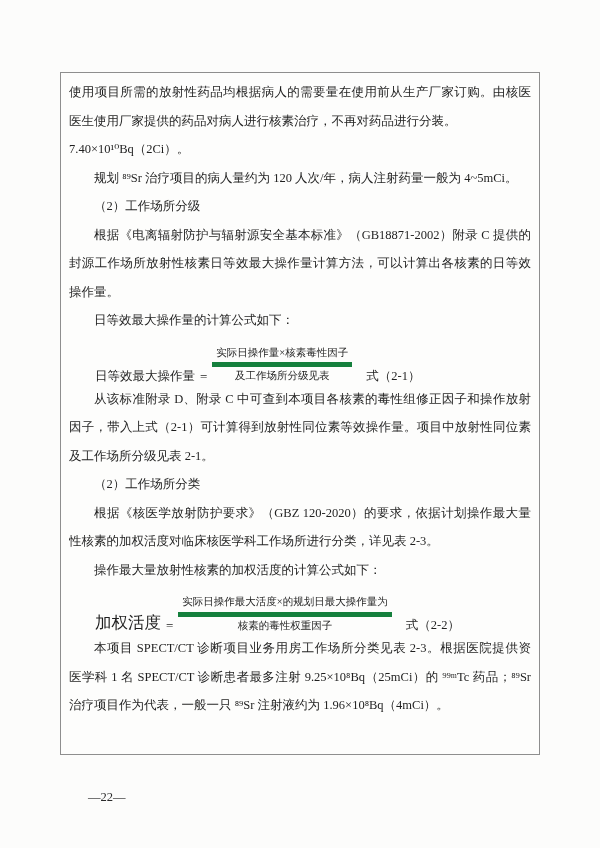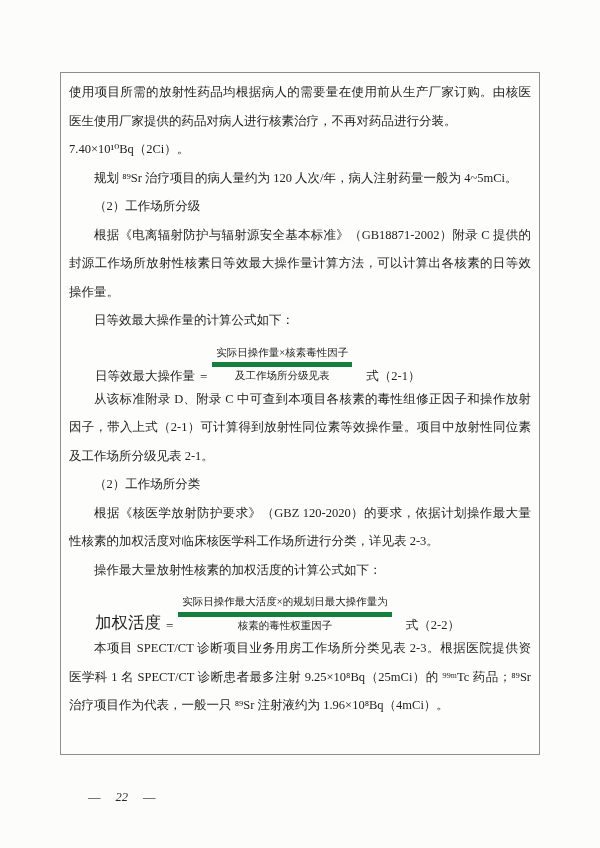--- a/index.html
+++ b/index.html
@@ -60,21 +60,21 @@
   .page-footer {
     position: absolute;
     left: 88px;
     top: 790px;
     font-size: 12.5px;
     color: #2a2a2a;
     display: flex;
     align-items: center;
   }
   .page-footer .dash { letter-spacing: 0; }
-  .page-footer .num { margin: 0 15px; font-style: italic; }
+  .page-footer .num { margin: 0 0; }
 </style>
 </head>
 <body>
 
 <div class="content-box">
   <div class="line stretch">使用项目所需的放射性药品均根据病人的需要量在使用前从生产厂家订购。由核医学科</div>
   <div class="line">医生使用厂家提供的药品对病人进行核素治疗，不再对药品进行分装。</div>
   <div class="line">7.40×10¹⁰Bq（2Ci）。</div>
   <div class="line indent">规划 ⁸⁹Sr 治疗项目的病人量约为 120 人次/年，病人注射药量一般为 4~5mCi。</div>
   <div class="line indent bold">（2）工作场所分级</div>

